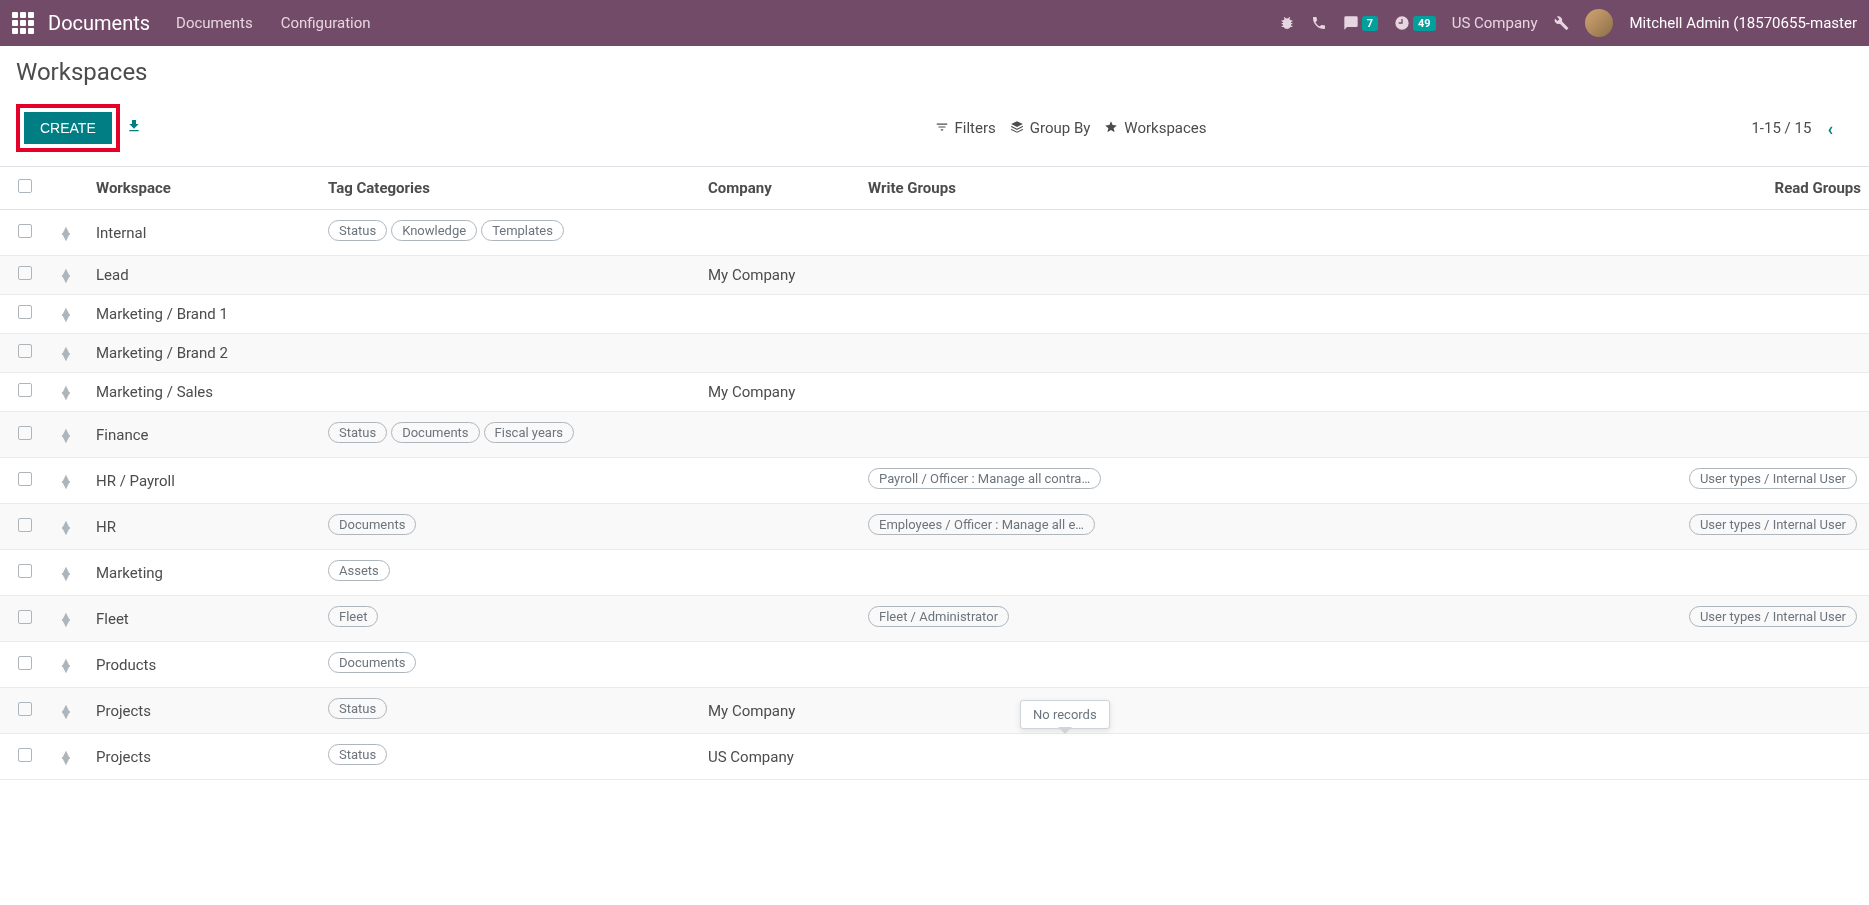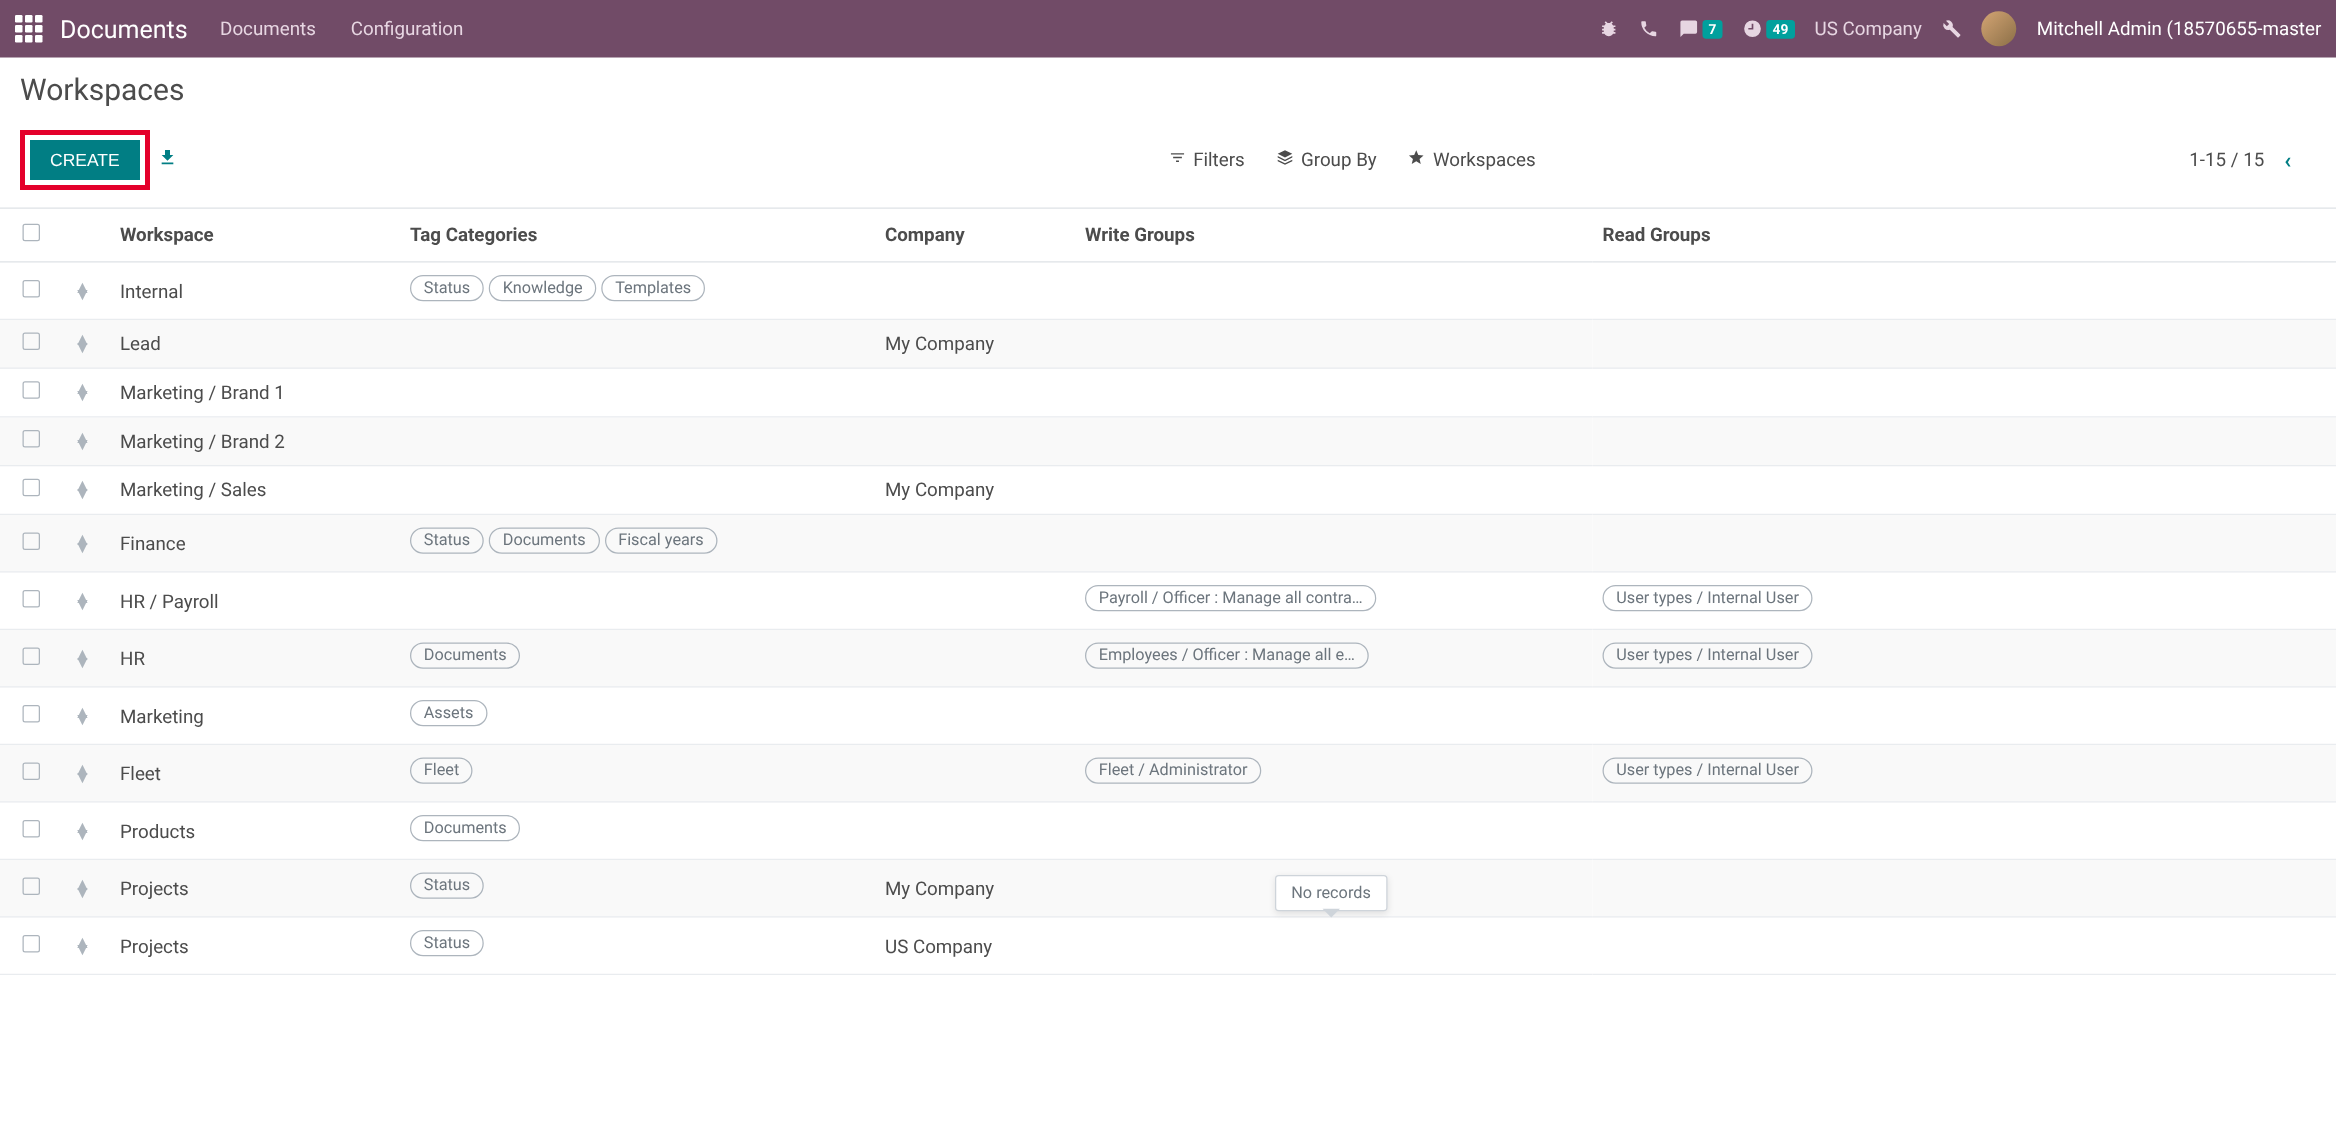--- a/index.html
+++ b/index.html
@@ -24,40 +24,40 @@
 .cp-left { flex: 0 0 50%; }
 .cp-right { flex: 1; }
 .page-title { font-size: 24px; color: #4c4c4c; margin-bottom: 8px; }
 .search-wrap { border-bottom: 1px solid #ced4da; padding: 6px 0; }
 .search-input { border: none; outline: none; font-size: 15px; width: 100%; color: #495057; }
 .search-input::placeholder { color: #adb5bd; }
 .cp-row2 { display: flex; align-items: center; padding: 10px 0 14px; }
 .create-btn-wrap { border: 4px solid #e4002b; padding: 4px; display: inline-block; margin-right: 4px; }
 .create-btn { background: #017E84; color: #fff; border: none; padding: 8px 16px; font-size: 14px; font-weight: 500; cursor: pointer; text-transform: uppercase; }
 .import-icon { color: #017E84; cursor: pointer; font-size: 16px; margin-left: 2px; }
-.cp-right-toolbar { display: flex; align-items: center; gap: 25px; margin-left: auto; padding-right: 16px; flex: 0 0 50%; }
+.cp-right-toolbar { display: flex; align-items: center; gap: 14px; margin-left: auto; padding-right: 16px; flex: 0 0 50%; }
 .tool-btn { display: flex; align-items: center; gap: 6px; color: #4c4c4c; cursor: pointer; font-size: 15px; }
 .tool-icon { font-size: 13px; }
 .pager { margin-left: auto; color: #4c4c4c; font-size: 15px; display: flex; align-items: center; gap: 12px; }
 .pager-arrow { color: #017E84; font-size: 18px; font-weight: bold; cursor: pointer; padding: 0 4px; }
 
 
 .table-wrap { width: 100%; }
 table { width: 100%; border-collapse: collapse; }
 thead th { text-align: left; font-weight: 700; font-size: 15px; padding: 12px 8px; border-bottom: 1px solid #dee2e6; color: #4c4c4c; }
 tbody tr { border-bottom: 1px solid #e9ecef; }
 tbody tr:nth-child(even) { background: #f9f9f9; }
 tbody td { padding: 10px 8px; font-size: 15px; color: #4c4c4c; vertical-align: middle; }
 .col-check { width: 44px; padding-left: 18px; }
 .col-handle { width: 44px; text-align: center; }
 .col-workspace { width: 232px; }
 .col-tags { width: 380px; }
 .col-company { width: 160px; }
 .col-write { width: 414px; }
-.col-read { width: auto; }
+.col-read { width: auto; text-align: right; }
 .checkbox { width: 14px; height: 14px; border: 1px solid #adb5bd; border-radius: 2px; display: inline-block; cursor: pointer; }
 .handle { color: #adb5bd; cursor: move; font-size: 14px; display: flex; flex-direction: column; line-height: 6px; align-items: center; }
 .tag-pill { display: inline-block; border: 1px solid #adb5bd; border-radius: 12px; padding: 2px 10px; font-size: 13px; color: #6c757d; margin-right: 4px; white-space: nowrap; max-width: 250px; overflow: hidden; text-overflow: ellipsis; }
 
 
 .tooltip { position: absolute; background: #fff; border: 1px solid #ced4da; border-radius: 3px; padding: 6px 12px; font-size: 13px; color: #6c757d; box-shadow: 0 2px 6px rgba(0,0,0,0.1); }
 .tooltip::after { content: ''; position: absolute; bottom: -6px; left: 50%; transform: translateX(-50%); width: 0; height: 0; border-left: 7px solid transparent; border-right: 7px solid transparent; border-top: 7px solid #ced4da; }
 
 
 .svg-icon { width: 16px; height: 16px; fill: currentColor; }

